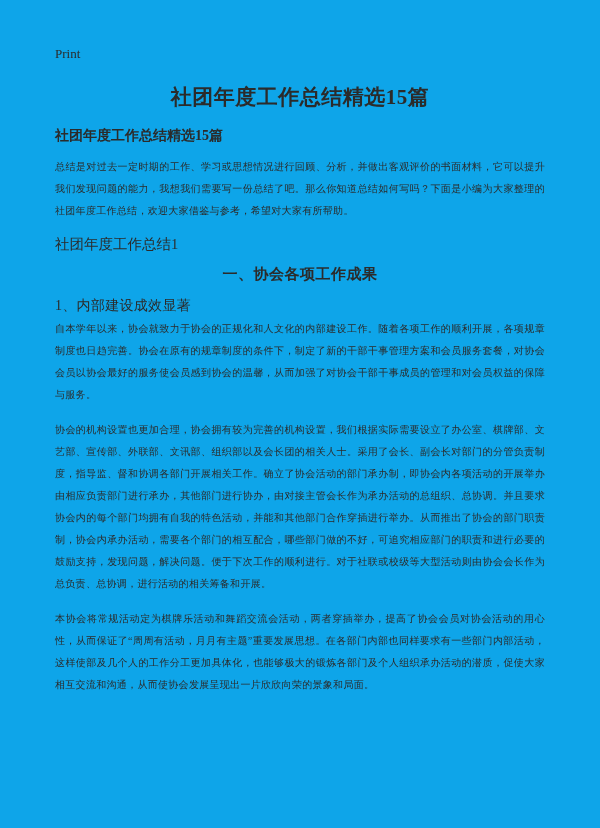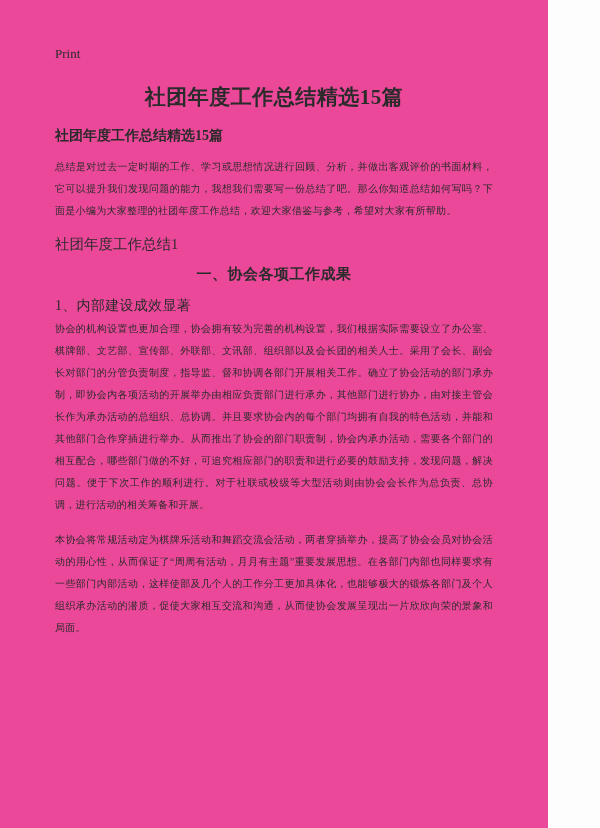--- a/index.html
+++ b/index.html
@@ -2,23 +2,23 @@
 <html><head>
 <meta charset="utf-8">
 <style>
   * { margin: 0; padding: 0; box-sizing: border-box; }
   html, body {
     width: 600px;
     background: #fdfdfd;
     font-family: "Liberation Serif", "DejaVu Serif", serif;
   }
   .page {
-    width: 548px;
+    width: 600px;
     height: 828px;
-    background: #ec4899;
+    background: #0ea5e9;
     color: #2b2b2b;
     padding: 46px 55px 30px 55px;
     overflow: hidden;
   }
   .print-link {
     font-size: 13px;
     line-height: 16px;
     color: #2b2b2b;
     margin-bottom: 22px;
     cursor: pointer;
@@ -81,18 +81,19 @@
 
   <p class="body-p">总结是对过去一定时期的工作、学习或思想情况进行回顾、分析，并做出客观评价的书面材料，它可以提升我们发现问题的能力，我想我们需要写一份总结了吧。那么你知道总结如何写吗？下面是小编为大家整理的社团年度工作总结，欢迎大家借鉴与参考，希望对大家有所帮助。</p>
 
   <h2 class="sec-h">社团年度工作总结1</h2>
 
 
   <h2 class="part-h">一、协会各项工作成果</h2>
 
   <p class="item-h">1、内部建设成效显著</p>
 
+  <p class="body-p">自本学年以来，协会就致力于协会的正规化和人文化的内部建设工作。随着各项工作的顺利开展，各项规章制度也日趋完善。协会在原有的规章制度的条件下，制定了新的干部干事管理方案和会员服务套餐，对协会会员以协会最好的服务使会员感到协会的温馨，从而加强了对协会干部干事成员的管理和对会员权益的保障与服务。</p>
 
   <p class="body-p">协会的机构设置也更加合理，协会拥有较为完善的机构设置，我们根据实际需要设立了办公室、棋牌部、文艺部、宣传部、外联部、文讯部、组织部以及会长团的相关人士。采用了会长、副会长对部门的分管负责制度，指导监、督和协调各部门开展相关工作。确立了协会活动的部门承办制，即协会内各项活动的开展举办由相应负责部门进行承办，其他部门进行协办，由对接主管会长作为承办活动的总组织、总协调。并且要求协会内的每个部门均拥有自我的特色活动，并能和其他部门合作穿插进行举办。从而推出了协会的部门职责制，协会内承办活动，需要各个部门的相互配合，哪些部门做的不好，可追究相应部门的职责和进行必要的鼓励支持，发现问题，解决问题。便于下次工作的顺利进行。对于社联或校级等大型活动则由协会会长作为总负责、总协调，进行活动的相关筹备和开展。</p>
 
   <p class="body-p">本协会将常规活动定为棋牌乐活动和舞蹈交流会活动，两者穿插举办，提高了协会会员对协会活动的用心性，从而保证了“周周有活动，月月有主题”重要发展思想。在各部门内部也同样要求有一些部门内部活动，这样使部及几个人的工作分工更加具体化，也能够极大的锻炼各部门及个人组织承办活动的潜质，促使大家相互交流和沟通，从而使协会发展呈现出一片欣欣向荣的景象和局面。</p>
 
 </div>
 
 </body></html>

